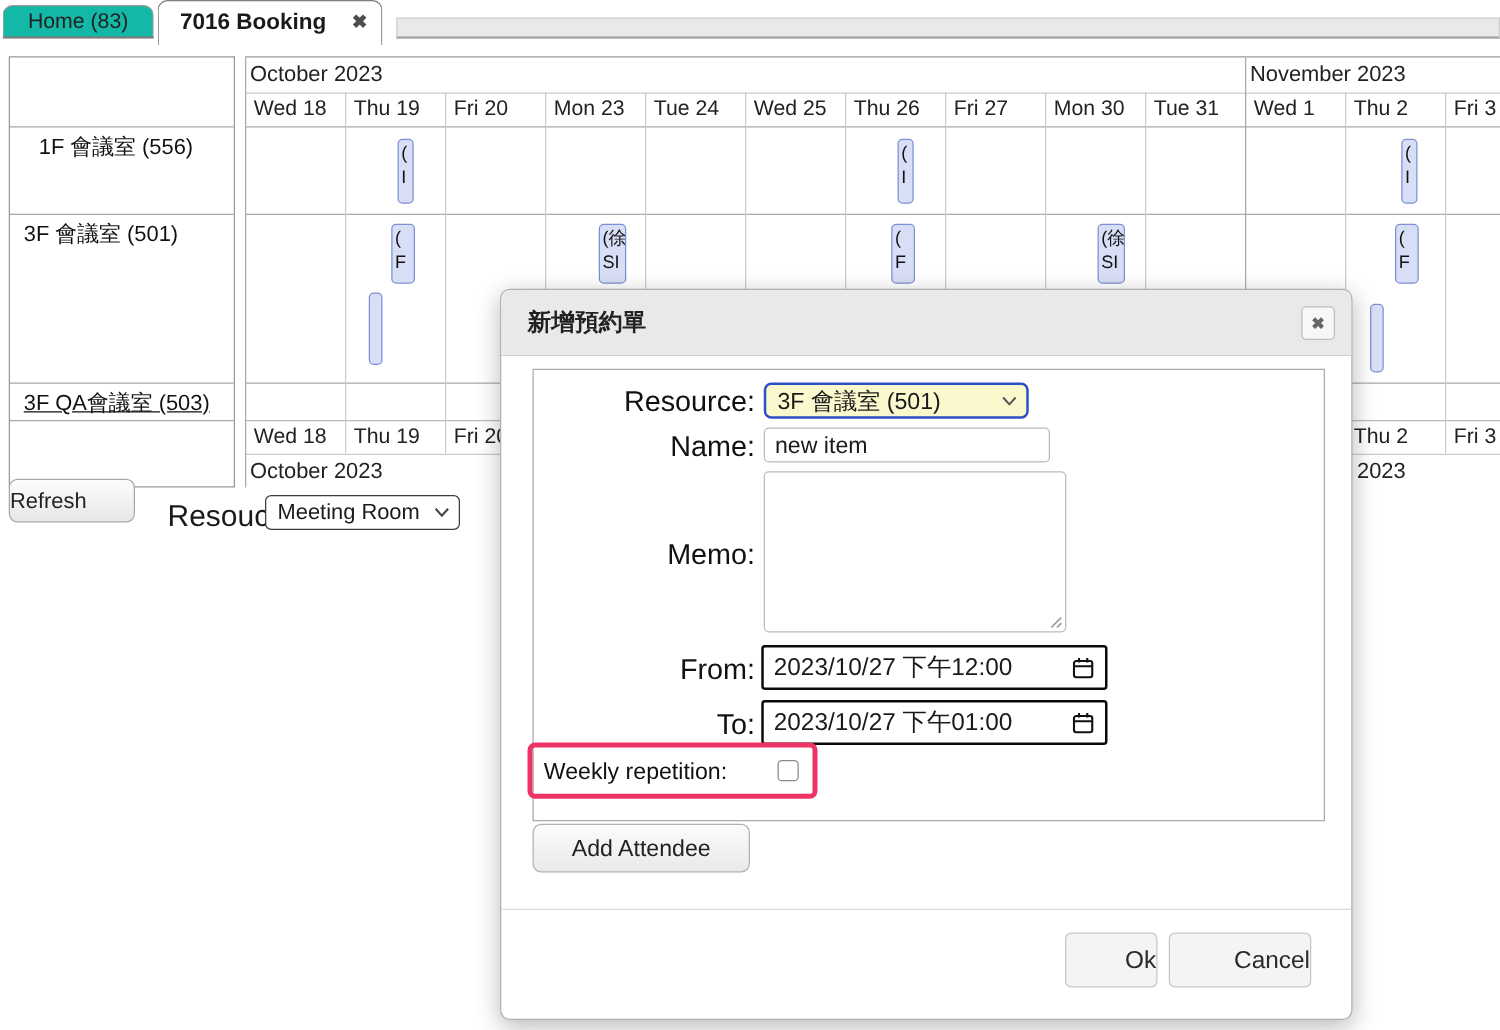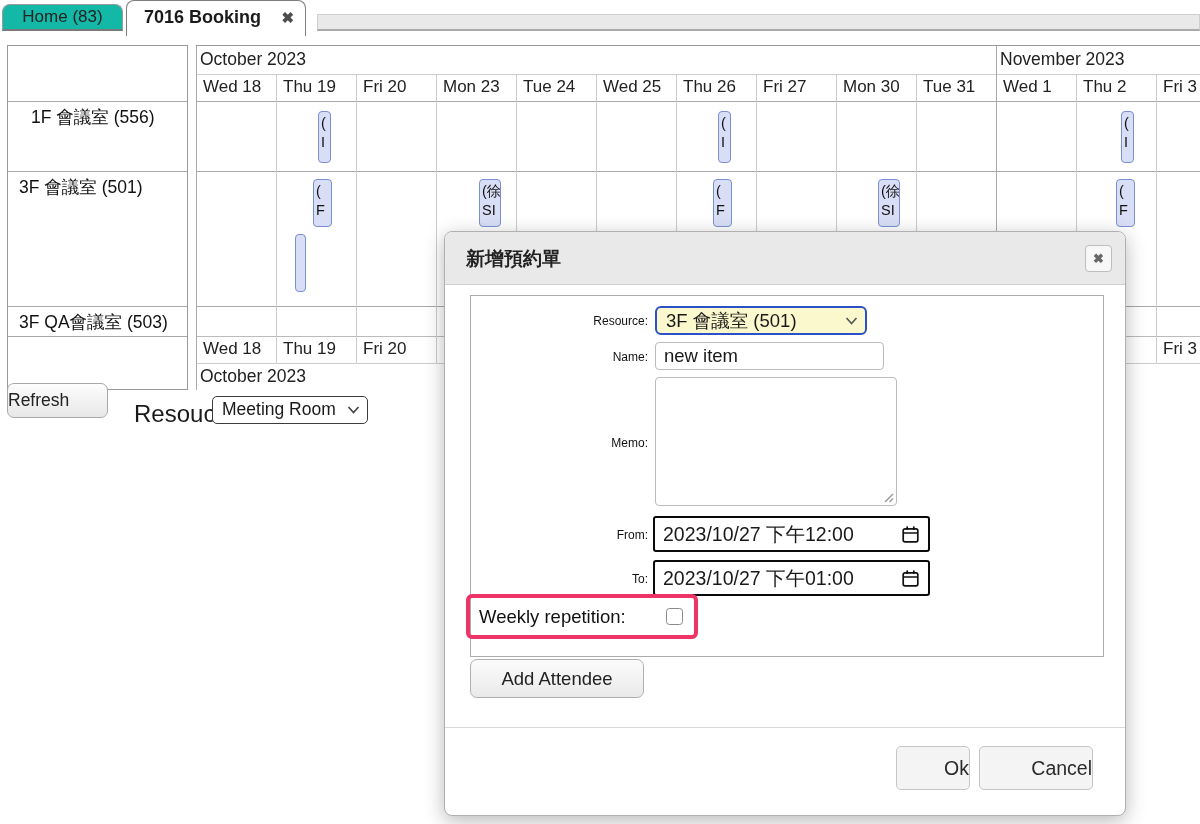--- a/index.html
+++ b/index.html
@@ -20,26 +20,26 @@
   .day-label { position:absolute; font-size:17px; color:#222; white-space:nowrap; }
   .event { position:absolute; background:#d8def5; border:1.5px solid #7b8fd4; border-radius:4px; font-size:14.5px; line-height:19px; color:#111; overflow:hidden; padding:2px 0 0 2px; white-space:pre-line; }
 
   
   .btn-refresh { left:7px; top:383px; width:101px; height:35px; background:linear-gradient(#fdfdfd,#e7e7e7); border:1px solid #a8a8a8; border-radius:7px; font-size:17.5px; color:#222; text-align:left; line-height:33px; cursor:default; }
   .toolbar-label { left:134px; top:400px; font-size:24px; }
   .select-room { left:212px; top:396px; width:156px; height:28px; background:#fff; border:1.5px solid #3c3c3c; border-radius:5px; font-size:17.5px; line-height:25px; padding-left:9px; }
   .chev { position:absolute; right:7px; top:50%; transform:translateY(-50%); }
 
   
-  .modal { left:400px; top:231px; width:682px; height:585px; background:#fff; border:1px solid #b0b0b0; border-radius:8px; box-shadow:0 5px 20px rgba(0,0,0,.28);margin-left:44px; }
+  .modal { left:400px; top:231px; width:682px; height:585px; background:#fff; border:1px solid #b0b0b0; border-radius:8px; box-shadow:0 5px 20px rgba(0,0,0,.28); }
   .modal-header { position:absolute; left:0; top:0; width:100%; height:53px; background:#e9e9e9; border-bottom:1px solid #cfcfcf; border-radius:8px 8px 0 0; }
   .modal-title { position:absolute; left:21px; top:0; height:53px; line-height:53px; font-size:19px; font-weight:bold; color:#222; }
   .modal-close { position:absolute; right:13px; top:13px; width:27px; height:27px; background:#f7f7f7; border:1px solid #bdbdbd; border-radius:4px; font-size:13px; font-weight:bold; color:#666; text-align:center; line-height:25px; }
   .fieldset { position:absolute; left:25px; top:63px; width:634px; height:362px; border:1px solid #ababab; }
-  .flabel { position:absolute; width:203px; text-align:right; font-size:12px; color:#111; height:26px; line-height:26px; }
+  .flabel { position:absolute; width:203px; text-align:right; font-size:23px; color:#111; height:26px; line-height:26px; }
   .select-resource { position:absolute; left:210px; top:74px; width:212px; height:29px; background:#fbf8cd; border:2px solid #2b50c8; border-radius:6px; font-size:18.5px; line-height:25px; padding-left:9px; }
   .input-name { position:absolute; left:210px; top:110px; width:229px; height:28px; background:#fff; border:1px solid #bbb; border-radius:4px; font-size:18.5px; line-height:26px; padding-left:8px; }
   .memo { position:absolute; left:210px; top:145px; width:242px; height:129px; background:#fff; border:1px solid #bbb; border-radius:4px; }
   .memo-grip { position:absolute; right:2px; bottom:2px; }
   .dt-input { position:absolute; left:208px; width:277px; height:36px; background:#fff; border:2px solid #0a0a0a; border-radius:3px; font-size:19.5px; line-height:32px; padding-left:8px; }
   .dt-from { top:284px; } .dt-to { top:328px; }
   .cal-icon { position:absolute; right:8px; top:7px; }
   .pink-box { position:absolute; left:21px; top:362px; width:232px; height:45px; border:4px solid #ee3367; border-radius:6px; }
   .pink-label { position:absolute; left:9px; top:0; height:37px; line-height:37px; font-size:18.5px; color:#111; white-space:nowrap; }
   .weekly-cb { position:absolute; left:196px; top:10px; width:17px; height:17px; appearance:none; -webkit-appearance:none; background:#fff; border:1.5px solid #8a8a8a; border-radius:3.5px; }
@@ -55,21 +55,21 @@
 <div class="abs tab-home">Home (83)</div>
 <div class="abs tab-active">
   <span>7016 Booking</span>
   <span class="tab-close">✖</span>
 </div>
 <div class="abs tab-filler"></div>
 
 <div class="abs room-col">
     <div class="room-label" style="position: absolute; left: 23px; top: 59px;">1F 會議室 (556)</div>
     <div class="room-label" style="position: absolute; left: 11px; top: 129px;">3F 會議室 (501)</div>
-    <div class="room-label" style="position: absolute; left: 11px; top: 264px;">3F QA會議室 (503)</div>
+    <div class="room-label" style="position: absolute; left: 11px; top: 264px; text-decoration: underline;">3F QA會議室 (503)</div>
     <div style="position: absolute; left: 0px; top: 55px; width: 179px; height: 1px; background: rgb(169, 169, 169);"></div>
     <div style="position: absolute; left: 0px; top: 125px; width: 179px; height: 1px; background: rgb(169, 169, 169);"></div>
     <div style="position: absolute; left: 0px; top: 260px; width: 179px; height: 1px; background: rgb(169, 169, 169);"></div>
     <div style="position: absolute; left: 0px; top: 290px; width: 179px; height: 1px; background: rgb(169, 169, 169);"></div>
   </div>
 
 <div class="abs grid">
     <div class="month-label" style="position: absolute; left: 4px; top: 3px;">October 2023</div>
     <div class="month-label" style="position: absolute; left: 4px; top: 320px;">October 2023</div>
     <div class="month-label" style="position: absolute; left: 804px; top: 3px;">November 2023</div>

